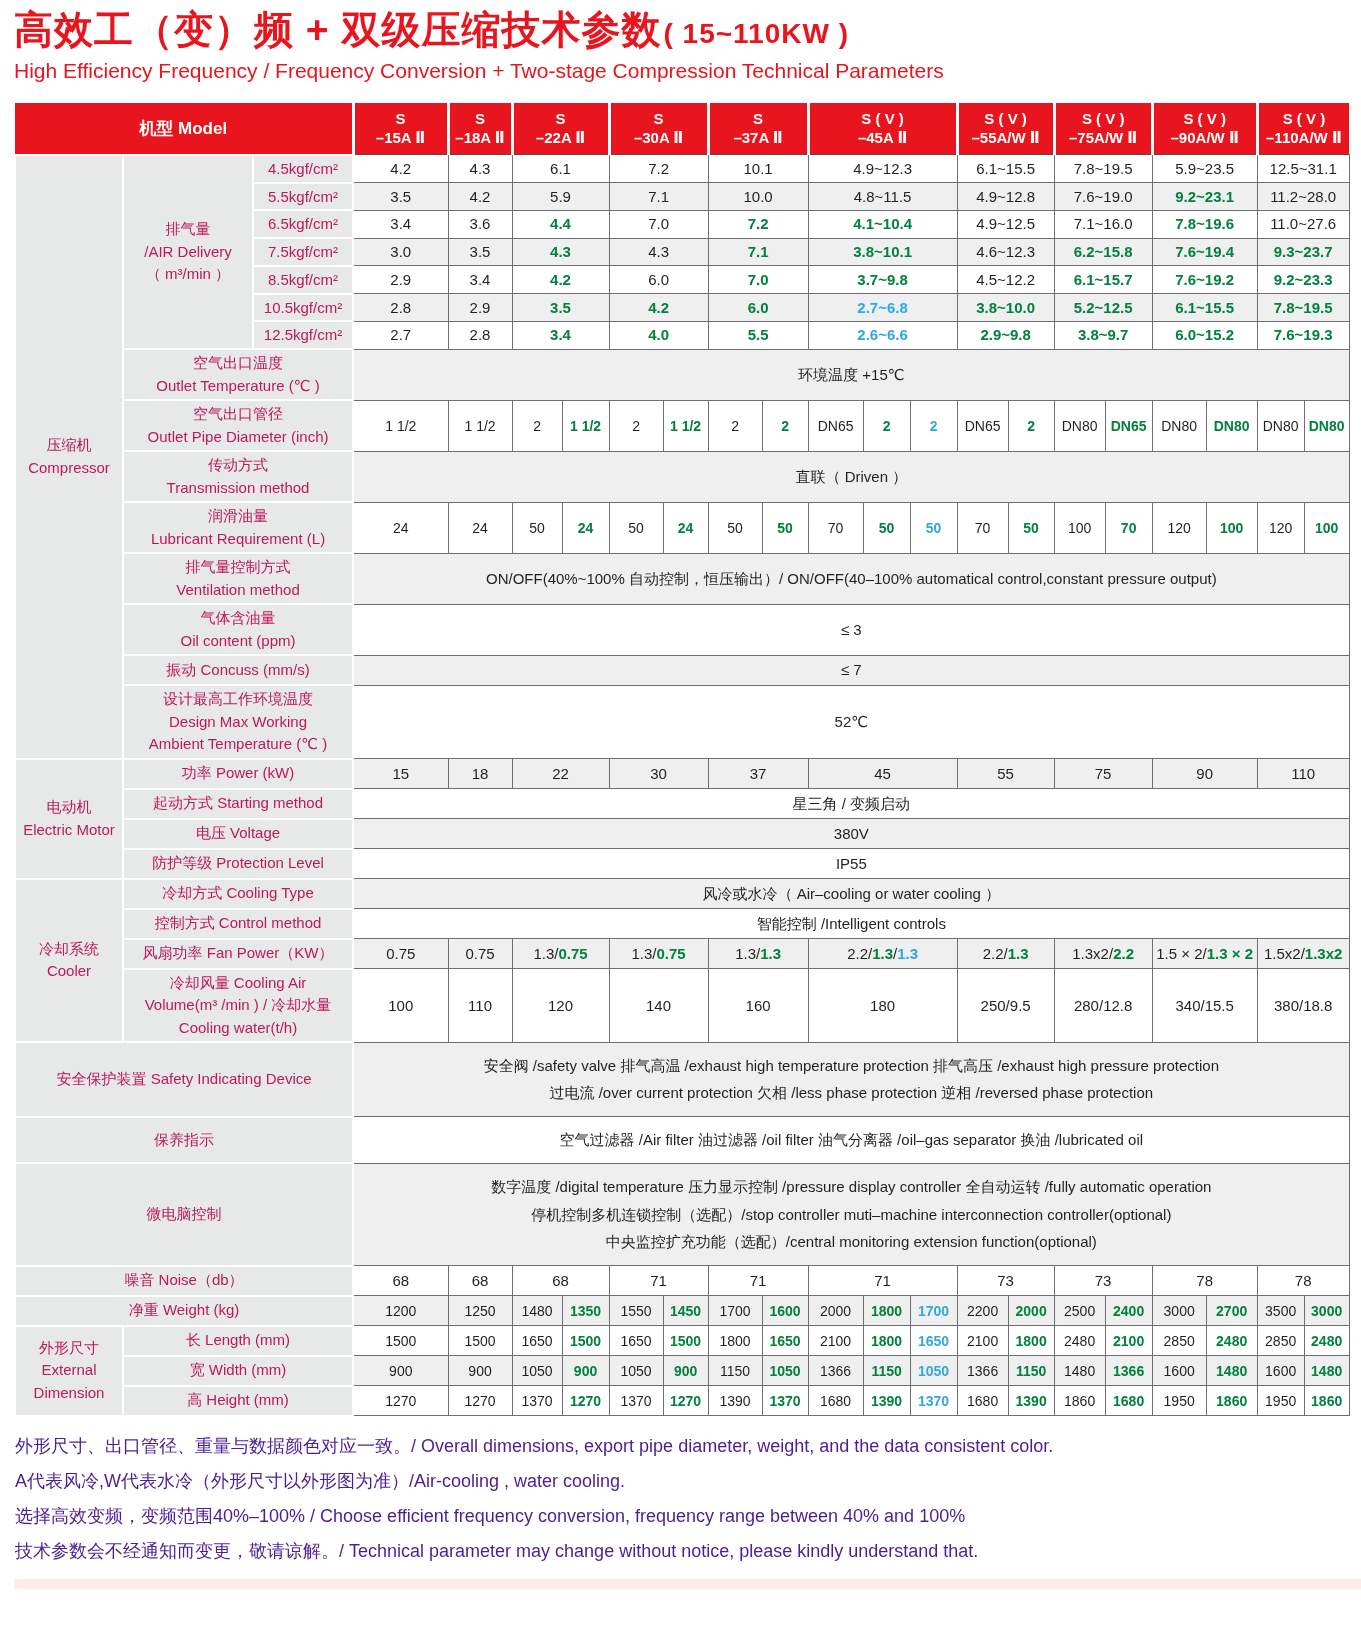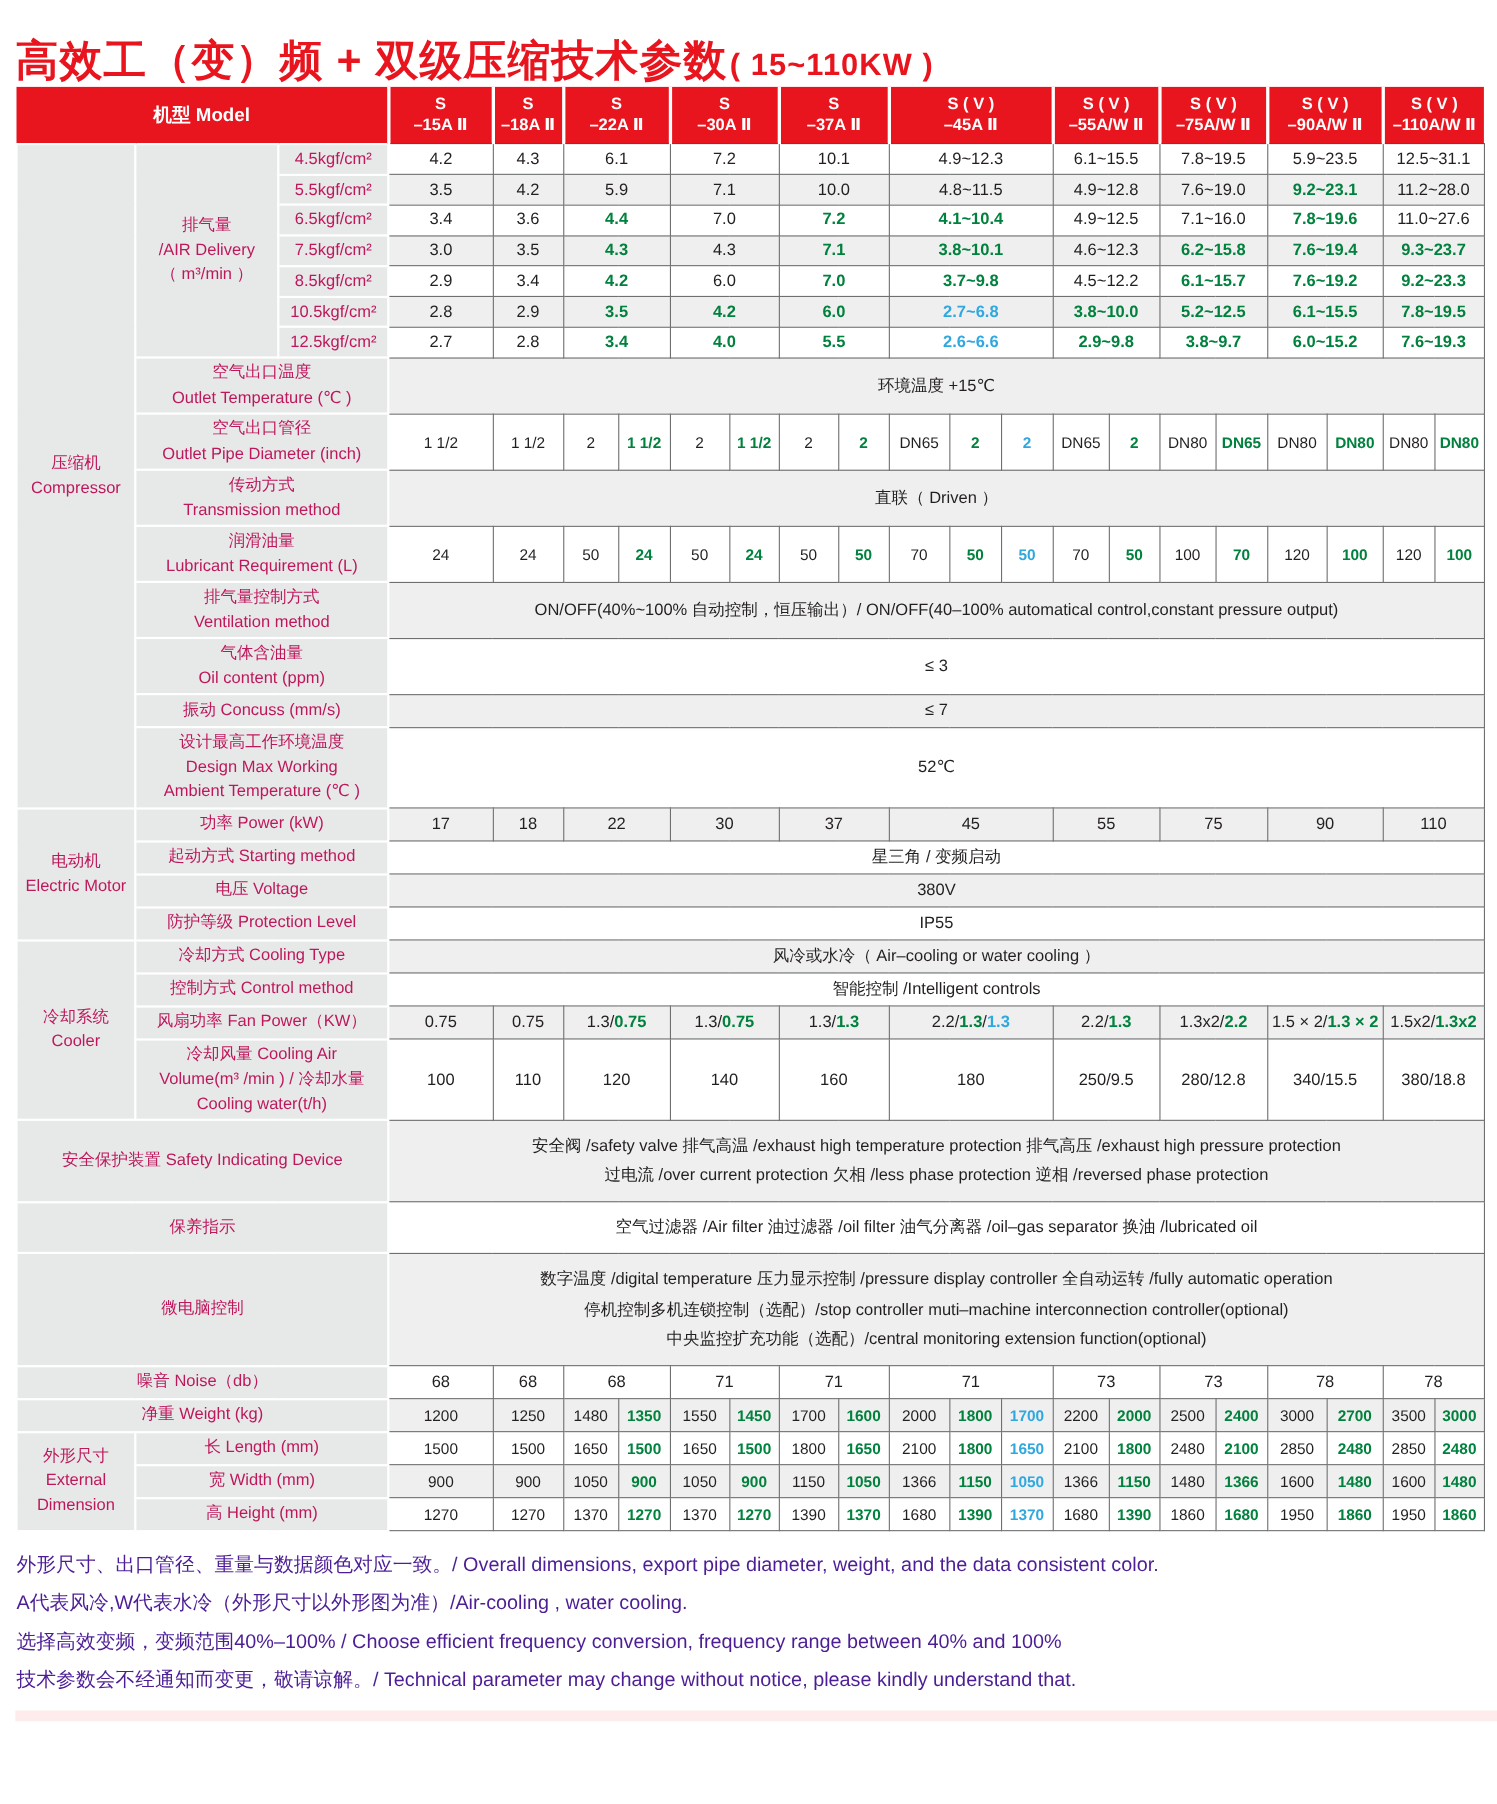--- a/index.html
+++ b/index.html
@@ -1,21 +1,21 @@
 <!DOCTYPE html>
 <html style="--c-red: #e8151e; --c-green: #00813d; --c-blue: #2fa8e0; --c-shade: #efefef; --c-label: #e7e8e8;"><head>
 <meta charset="utf-8">
 <style>
   :root{
     --c-red:#e8151e; --c-green:#00813d; --c-blue:#2fa8e0;
     --c-ink:#2a2a2a; --c-shade:#efefef; --c-label:#e7e8e8;
   }
   *{box-sizing:border-box;}
   body{margin:0;background:#fff;width:1361px;font-family:"Liberation Sans","DejaVu Sans",sans-serif;color:var(--c-ink);}
-  .page{padding:8px 13px 0 14px;margin-top:26px;}
+  .page{padding:8px 13px 0 14px;}
   
   .title{margin:0;color:var(--c-red);font-size:39px;font-weight:700;letter-spacing:1px;line-height:1.15;}
   .title .suffix{font-size:28px;font-weight:600;margin-left:2px;}
   .subtitle{margin:6px 0 20px 0;color:var(--c-red);font-size:21px;font-weight:400;}
   
   table.ptable{border-collapse:collapse;table-layout:fixed;width:1333px;}
   .ptable th,.ptable td{text-align:center;vertical-align:middle;padding:2px 1px;}
   
   .ptable thead th{background:var(--c-red);color:#fff;border:0;border-left:3px solid #fff;height:52px;font-weight:700;}
   .ptable thead th:first-child{border-left:0;font-size:17px;}
@@ -38,20 +38,21 @@
   
   .footnotes{margin:16px 0 0 1px;}
   .footnotes p{margin:0 0 8px 0;font-size:18px;color:#4c1d95;line-height:1.5;}
   .bottom-strip{height:10px;background:#fdeceb;margin-top:14px;width:1361px;}
 </style>
 </head>
 <body>
 
 <div class="page">
   <h1 class="title"><span>高效工（变）频 + 双级压缩技术参数</span><span class="suffix">( 15~110KW )</span></h1>
+  <p class="subtitle">High Efficiency Frequency / Frequency Conversion + Two-stage Compression Technical Parameters</p>
   <div id="table-root">
       <table class="ptable">
         <colgroup>
           <col style="width: 108px;">
           <col style="width: 130px;">
           <col style="width: 100px;">
           <col style="width: 95px;">
           <col style="width: 64px;">
           <col style="width: 50px;">
           <col style="width: 47px;">
@@ -310,21 +311,21 @@
             <td class="val" colspan="19"><span class="ck">52℃</span></td>
           </tr>
           <tr class="shade">
             <td class="grp" rowspan="4">
               <div class="gz">电动机</div>
               <div class="ge">Electric Motor</div>
             </td>
             <td class="lbl" colspan="2">
               <div>功率 Power (kW)</div>
             </td>
-            <td class="val"><span class="ck">17</span></td>
+            <td class="val"><span class="ck">15</span></td>
             <td class="val"><span class="ck">18</span></td>
             <td class="val" colspan="2"><span class="ck">22</span></td>
             <td class="val" colspan="2"><span class="ck">30</span></td>
             <td class="val" colspan="2"><span class="ck">37</span></td>
             <td class="val" colspan="3"><span class="ck">45</span></td>
             <td class="val" colspan="2"><span class="ck">55</span></td>
             <td class="val" colspan="2"><span class="ck">75</span></td>
             <td class="val" colspan="2"><span class="ck">90</span></td>
             <td class="val" colspan="2"><span class="ck">110</span></td>
           </tr>

